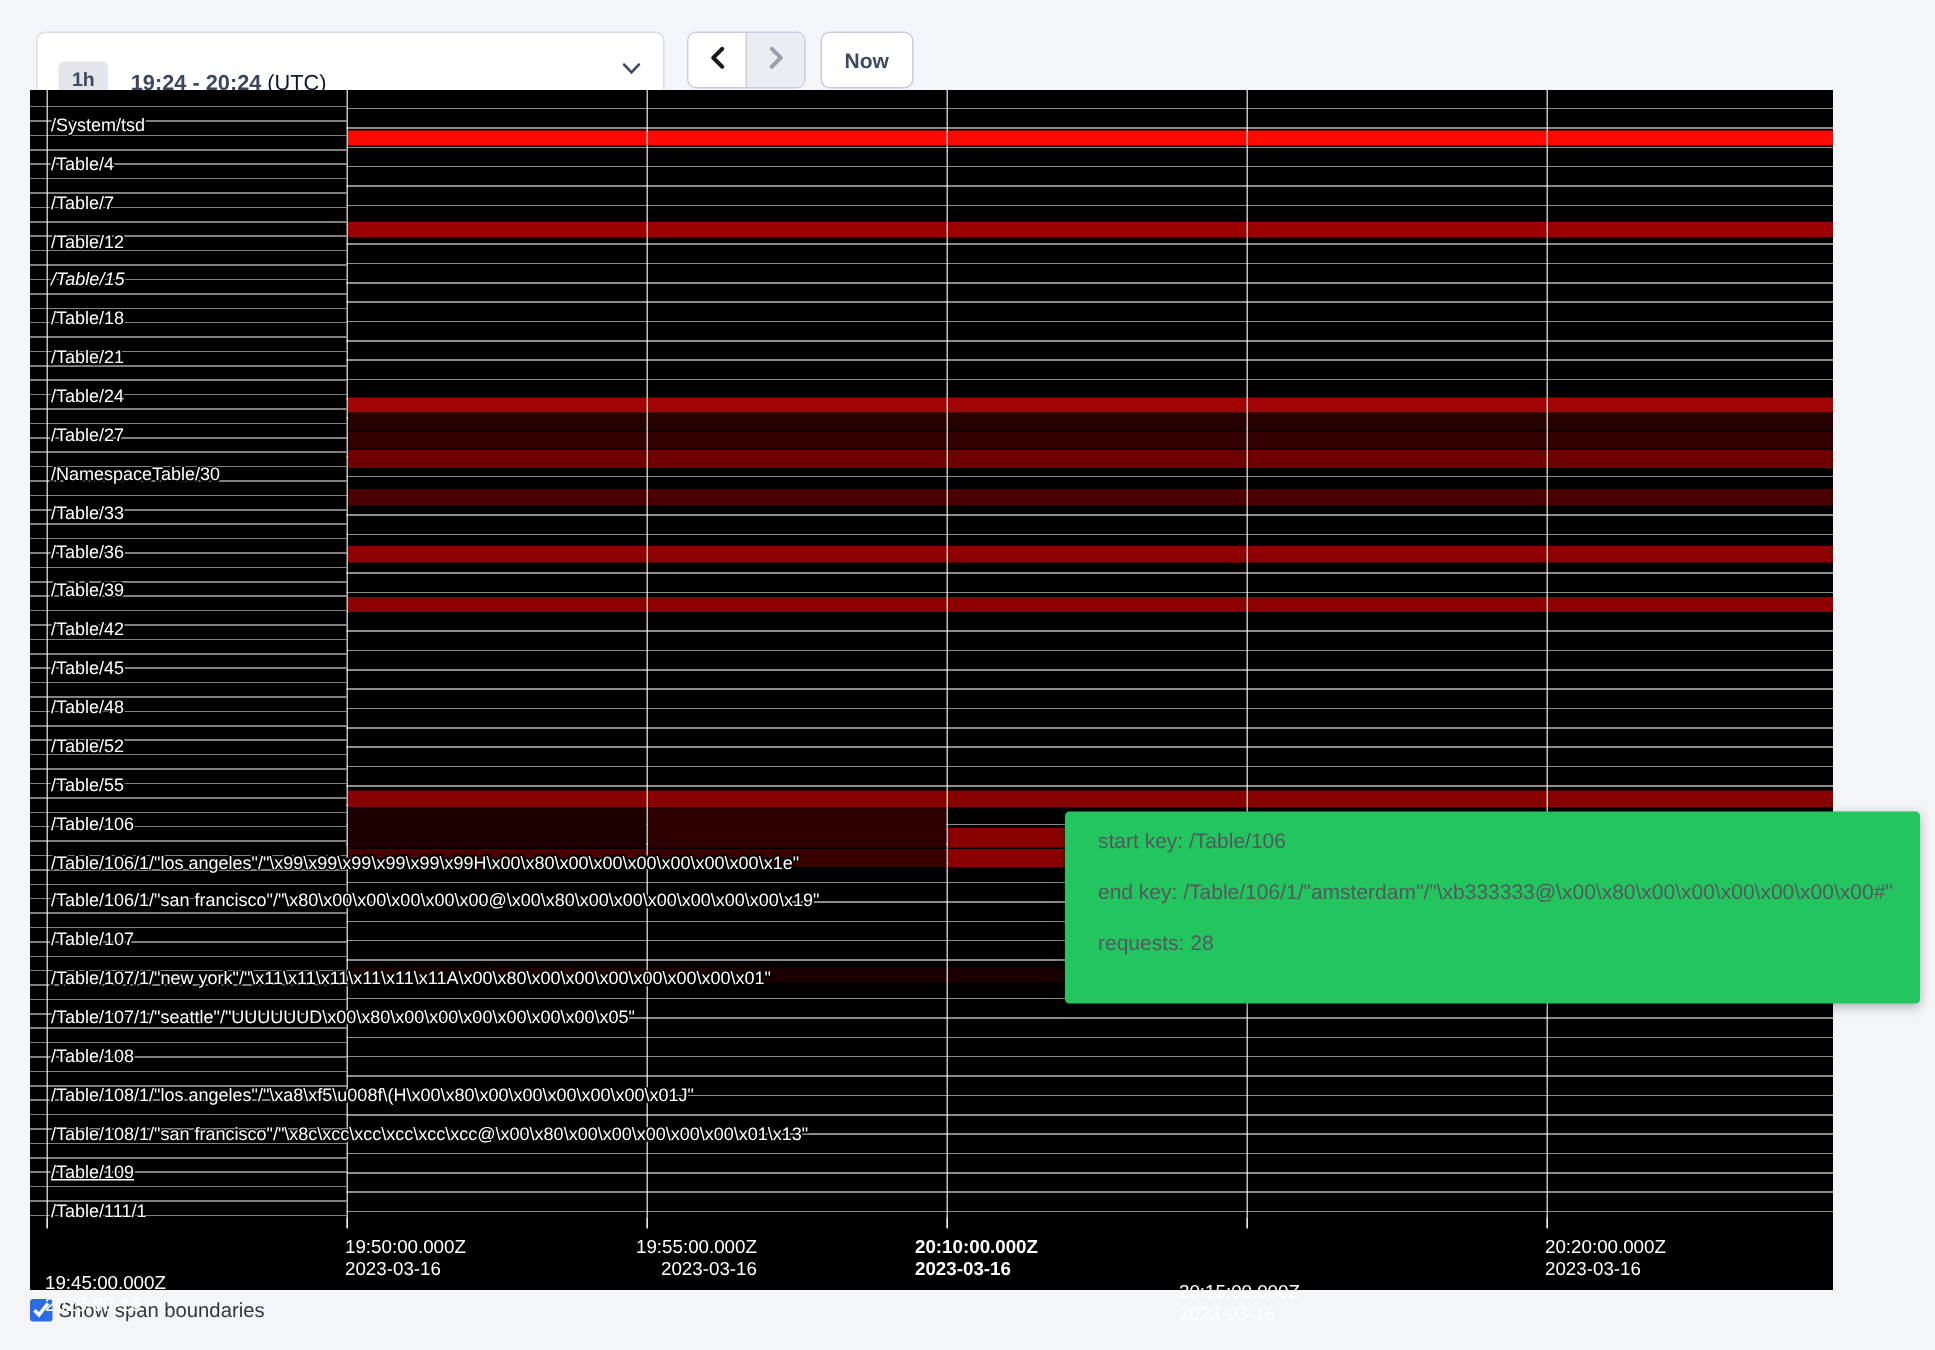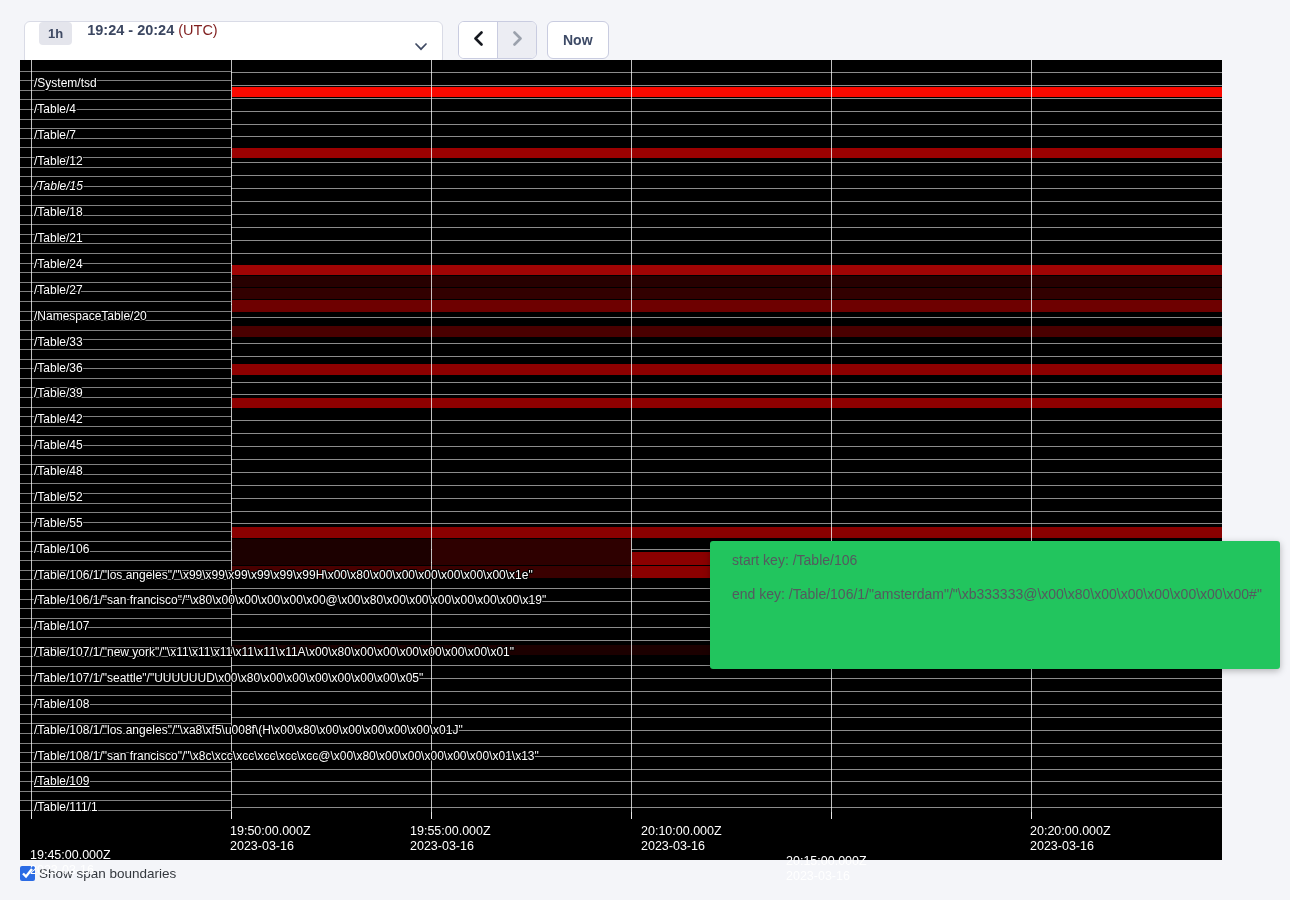--- a/index.html
+++ b/index.html
@@ -7,28 +7,28 @@
     width:1290px; height:900px; position:relative;
     background:#f4f5f9;
     font-family:"Liberation Sans", sans-serif;
     overflow:hidden;
   }
 
   
   .timepicker {
     position:absolute; left:24px; top:21px; width:419px; height:44px;
     background:#fff; border:1px solid #d9dbe6; border-radius:6px;
-    box-sizing:border-box; display:flex; align-items:flex-start; cursor:pointer;
+    box-sizing:border-box; display:flex; align-items:flex-end; cursor:pointer;
   }
   .range-badge {
     margin-left:14px; background:#e4e5ec; color:#3f4a63;
     font-size:13px; font-weight:bold; padding:4px 9px; border-radius:4px;
   }
   .range-text { margin-left:15px; font-size:14.5px; font-weight:bold; color:#3b4660; }
-  .range-suffix { font-weight:normal; color:#7f1d1d; margin-left:4px; font-size:14.5px; }
+  .range-suffix { font-weight:normal; color:#0f172a; margin-left:4px; font-size:14.5px; }
   .caret { position:absolute; right:15px; top:15px; }
 
   .nav-group {
     position:absolute; left:458px; top:21px; height:38px; width:79px;
     border:1px solid #c9cce0; border-radius:6px; overflow:hidden;
     display:flex; box-sizing:border-box; background:#fff;
   }
   .nav-btn {
     flex:1; display:flex; align-items:center; justify-content:center;
     border:none; background:#fff; cursor:pointer; padding:0;
@@ -161,21 +161,21 @@
   <div id="rowlabels">
       <div class="row-label" style="top: 23px;">/System/tsd</div>
       <div class="row-label" style="top: 48.87px;">/Table/4</div>
       <div class="row-label" style="top: 74.74px;">/Table/7</div>
       <div class="row-label" style="top: 100.61px;">/Table/12</div>
       <div class="row-label" style="top: 126.48px; font-style: italic;">/Table/15</div>
       <div class="row-label" style="top: 152.35px;">/Table/18</div>
       <div class="row-label" style="top: 178.22px;">/Table/21</div>
       <div class="row-label" style="top: 204.09px;">/Table/24</div>
       <div class="row-label" style="top: 229.96px;">/Table/27</div>
-      <div class="row-label" style="top: 255.83px;">/NamespaceTable/20</div>
+      <div class="row-label" style="top: 255.83px;">/NamespaceTable/30</div>
       <div class="row-label" style="top: 281.7px;">/Table/33</div>
       <div class="row-label" style="top: 307.57px;">/Table/36</div>
       <div class="row-label" style="top: 333.44px;">/Table/39</div>
       <div class="row-label" style="top: 359.31px;">/Table/42</div>
       <div class="row-label" style="top: 385.18px;">/Table/45</div>
       <div class="row-label" style="top: 411.05px;">/Table/48</div>
       <div class="row-label" style="top: 436.92px;">/Table/52</div>
       <div class="row-label" style="top: 462.79px;">/Table/55</div>
       <div class="row-label" style="top: 488.66px;">/Table/106</div>
       <div class="row-label" style="top: 514.53px;">/Table/106/1/"los angeles"/"\x99\x99\x99\x99\x99\x99H\x00\x80\x00\x00\x00\x00\x00\x00\x1e"</div>
@@ -194,43 +194,44 @@
       <div class="tick" style="left: 10px; margin-top: 24px;">
         <div class="">19:45:00.000Z</div>
         <div class="">2023-03-16</div>
       </div>
       <div class="tickmark" style="left: 211px;"></div>
       <div class="tick" style="left: 210px;">
         <div class="">19:50:00.000Z</div>
         <div class="">2023-03-16</div>
       </div>
       <div class="tickmark" style="left: 411px;"></div>
-      <div class="tick" style="left: 390px;">
+      <div class="tick" style="left: 404px; text-align: right;">
         <div class="">19:55:00.000Z</div>
         <div class="">2023-03-16</div>
       </div>
       <div class="tickmark" style="left: 611px;"></div>
-      <div class="tick" style="left: 621px;">
+      <div class="tick" style="left: 590px; font-weight: bold;">
         <div class="">20:10:00.000Z</div>
         <div class="">2023-03-16</div>
       </div>
       <div class="tickmark" style="left: 811px;"></div>
       <div class="tick" style="left: 766px; margin-top: 30px;">
         <div class="">20:15:00.000Z</div>
         <div class="">2023-03-16</div>
       </div>
       <div class="tickmark" style="left: 1011px;"></div>
       <div class="tick" style="left: 1010px;">
         <div class="">20:20:00.000Z</div>
         <div class="">2023-03-16</div>
       </div>
     </div>
 </div>
 
 <div class="tooltip" id="tooltip">
     <div class="tooltip-line">start key: /Table/106</div>
     <div class="tooltip-line">end key: /Table/106/1/"amsterdam"/"\xb333333@\x00\x80\x00\x00\x00\x00\x00\x00#"</div>
+    <div class="tooltip-line">requests: 28</div>
   </div>
 
 <div class="footer">
   <input type="checkbox" id="spanchk" checked="" style="">
   <label for="spanchk">Show span boundaries</label>
 </div>
 
 </body></html>

